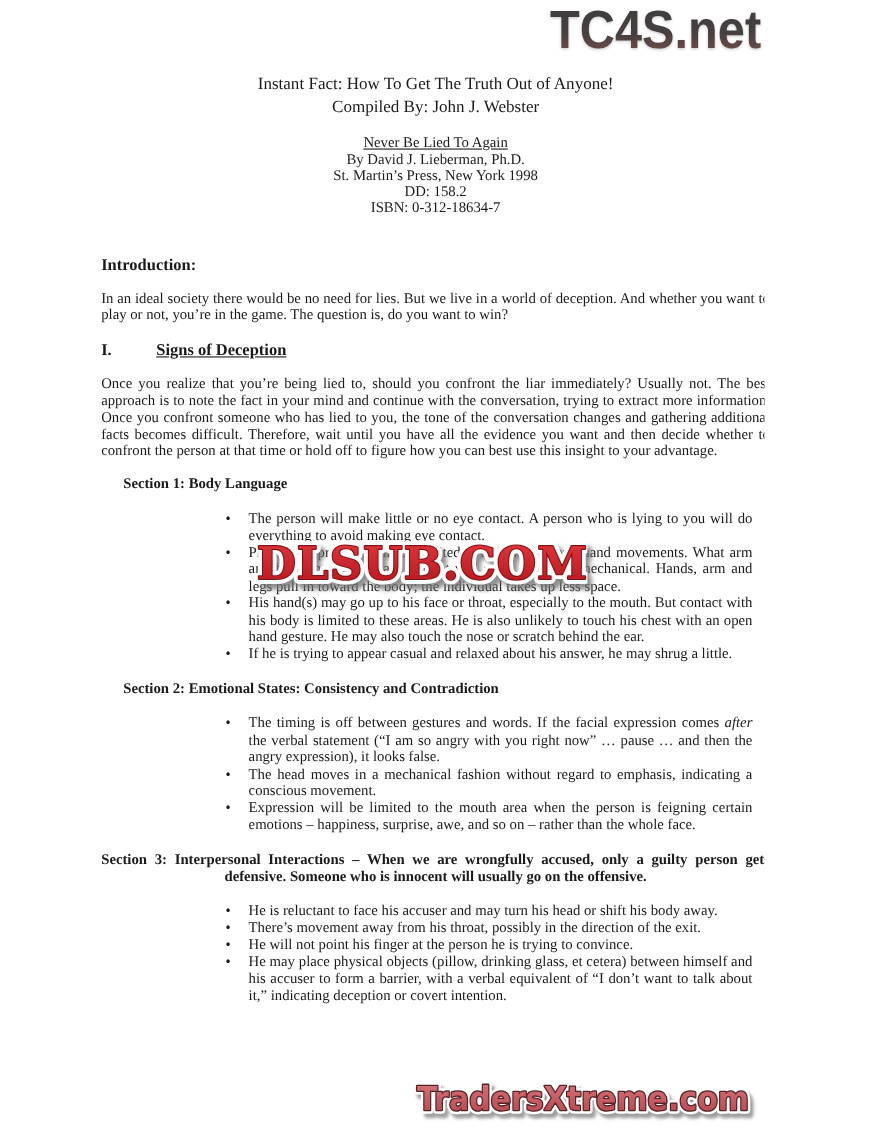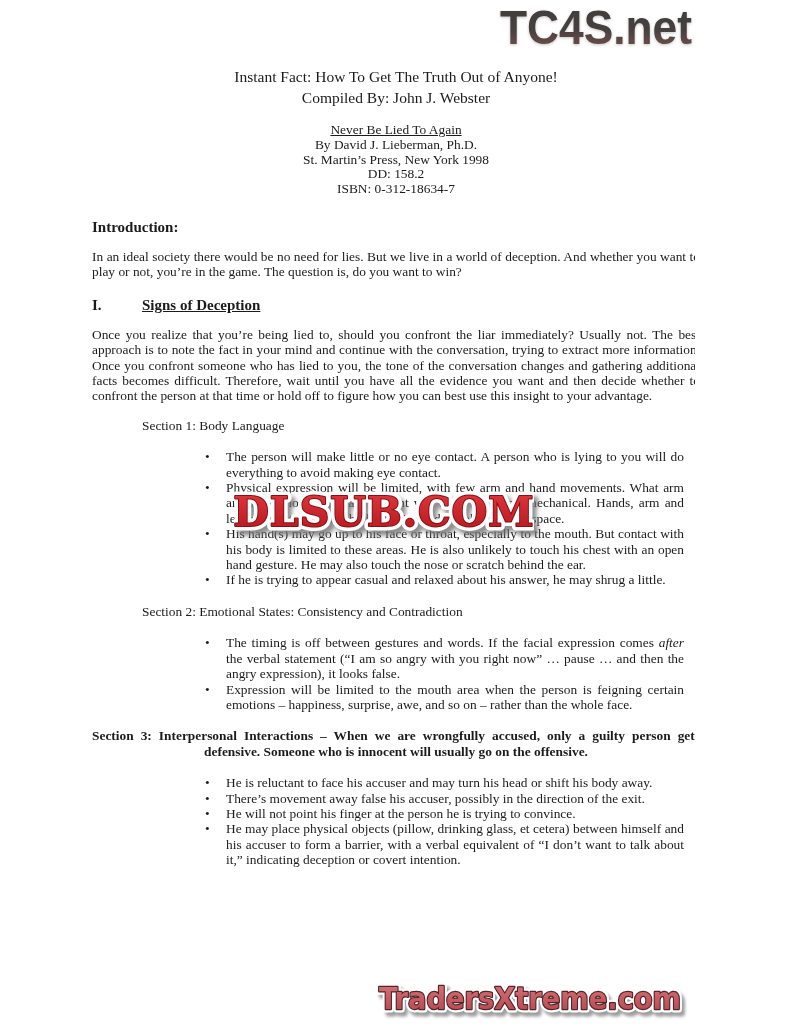--- a/index.html
+++ b/index.html
@@ -11,28 +11,28 @@
     position:absolute;top:0;left:0;width:791px;box-sizing:border-box;
     padding:66px 91px 0 92px;
     font-size:13.4px;line-height:15.4px;
   }
   
   .title-block{text-align:center;}
   .doc-title,.doc-subtitle{font-size:15.5px;line-height:21px;}
   .book-block{margin-top:15px;font-size:13.4px;line-height:14.8px;}
   .book-title{text-decoration:underline;}
   
-  .h-major{font-weight:bold;font-size:15px;line-height:17px;margin-top:22px;}
+  .h-major{font-weight:bold;font-size:15px;line-height:17px;margin-top:36px;}
   .para{text-align:justify;margin-top:13px;}
   .roman-heading{display:flex;font-weight:bold;font-size:15px;line-height:17px;margin-top:17px;}
   .roman-heading .numeral{width:50px;flex:0 0 50px;}
   .roman-heading .underlined{text-decoration:underline;}
   
   .section{margin-top:14px;}
-  .sec-head{font-weight:normal;margin-left:50px;}
+  .sec-head{font-weight:bold;margin-left:20px;}
   .sec-head-multiline{
     font-weight:bold;text-align:justify;text-align-last:center;
   }
   ul.bullets{margin:16px;padding:0 0 0 118px;list-style:none;}
   ul.bullets li{position:relative;text-align:justify;}
   ul.bullets li::before{content:"\2022";position:absolute;left:-21px;top:0;}
   
   .tc4s-svg{position:absolute;top:1px;right:0;filter:drop-shadow(0 1px 1.5px rgba(90,90,90,0.35));}
   .tc4s-text{font-family:"Liberation Sans",sans-serif;font-weight:bold;font-size:49px;}
   
@@ -94,29 +94,30 @@
         <li>Physical expression will be limited, with few arm and hand movements.  What arm and hand movements are present will seem stiff, and mechanical.  Hands, arm and legs pull in toward the body; the individual takes up less space.</li>
         <li>His hand(s) may go up to his face or throat, especially to the mouth.  But contact with his body is limited to these areas.  He is also unlikely to touch his chest with an open hand gesture.  He may also touch the nose or scratch behind the ear.</li>
         <li>If he is trying to appear casual and relaxed about his answer, he may shrug a little.</li>
       </ul>
     </div>
 
     <div class="section">
       <div class="sec-head">Section 2: Emotional States: Consistency and Contradiction</div>
       <ul class="bullets">
         <li><span>The timing is off between gestures and words.  If  the facial expression comes </span><i>after</i><span> the verbal statement (“I am so angry with you right now” … pause … and then the angry expression), it looks false.</span></li>
+        <li>The head moves in a mechanical fashion without regard to emphasis, indicating a conscious movement.</li>
         <li>Expression will be limited to the mouth area when the person is feigning certain emotions – happiness, surprise, awe, and so on – rather than the whole face.</li>
       </ul>
     </div>
 
     <div class="section">
       <div class="sec-head-multiline">Section 3: Interpersonal Interactions – When we are wrongfully accused, only a guilty person gets defensive.  Someone who is innocent will usually go on the offensive.</div>
       <ul class="bullets">
         <li>He is reluctant to face his accuser and may turn his head or shift his body away.</li>
-        <li>There’s movement away false his accuser, possibly in the direction of the exit.</li>
+        <li>There’s movement away from his throat, possibly in the direction of the exit.</li>
         <li>He will not point his finger at the person he is trying to convince.</li>
         <li>He may place physical objects (pillow, drinking glass, et cetera) between himself and his accuser to form a barrier, with a verbal equivalent of “I don’t want to talk about it,” indicating deception or covert intention.</li>
       </ul>
     </div>
 
   </div>
 
   <svg class="dlsub-svg" width="300" height="64" viewBox="0 0 300 64">
     <defs>
       <linearGradient id="dlsubGrad" x1="0" y1="0" x2="0" y2="1">

